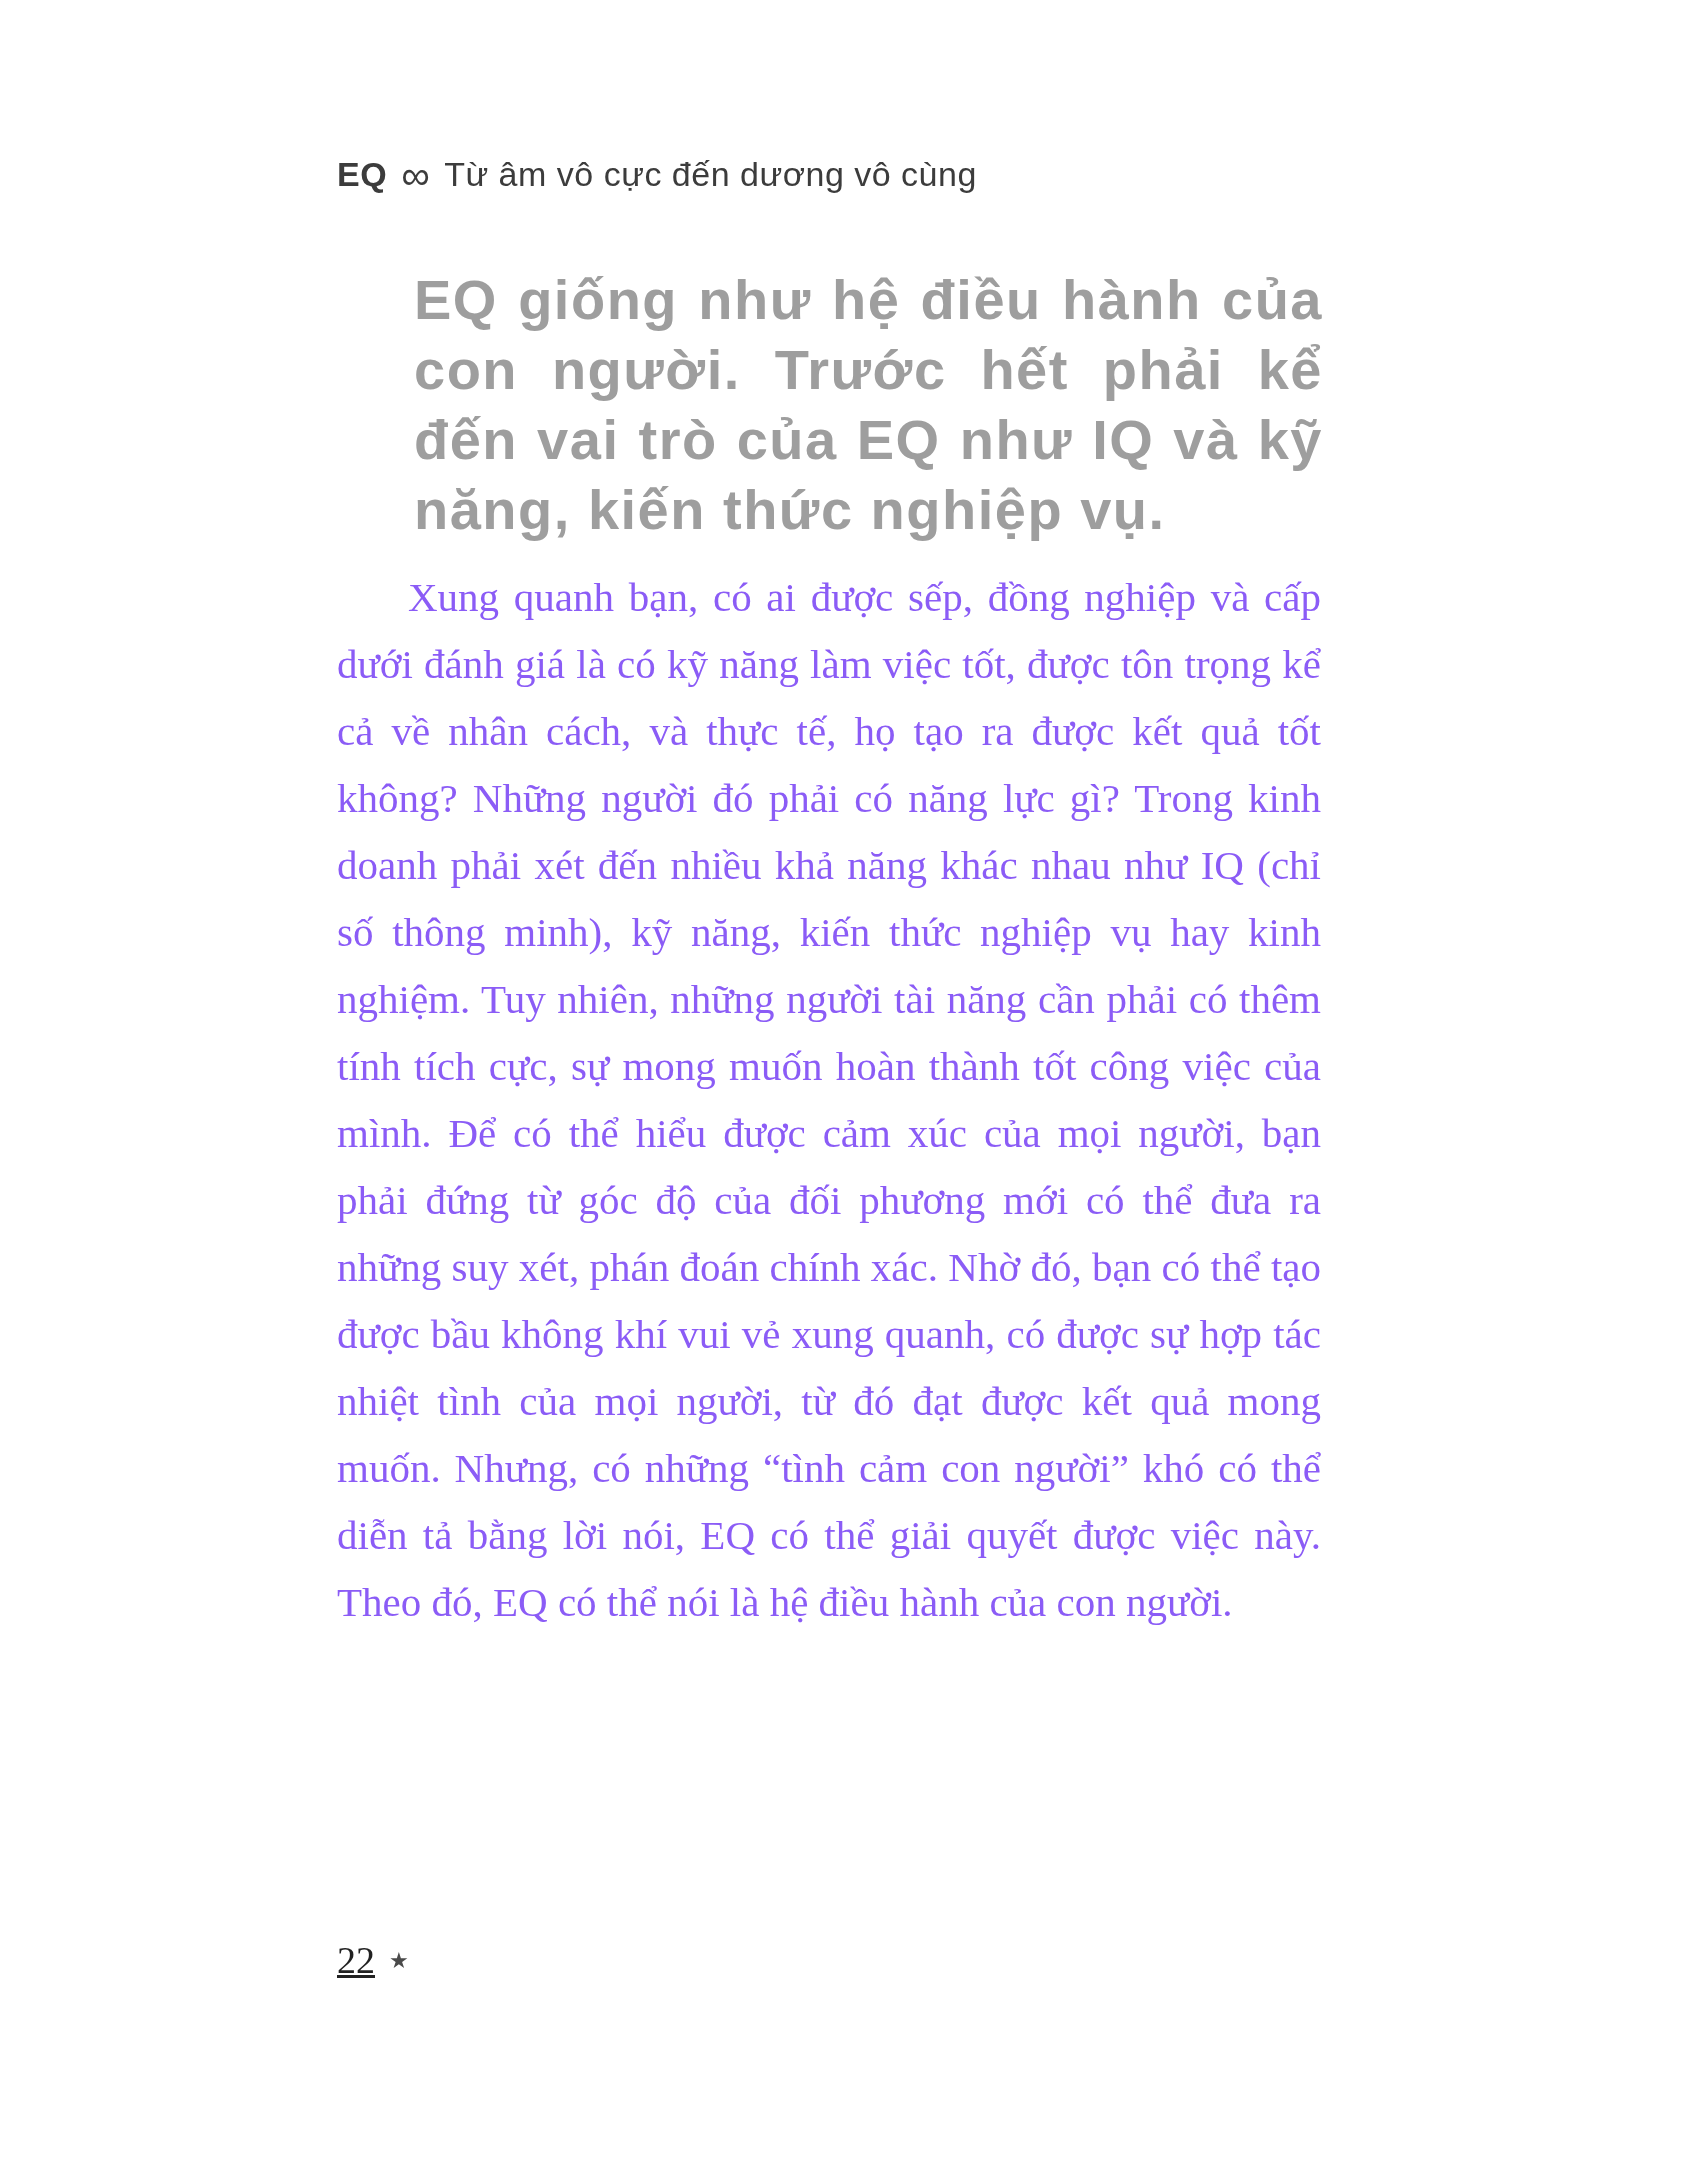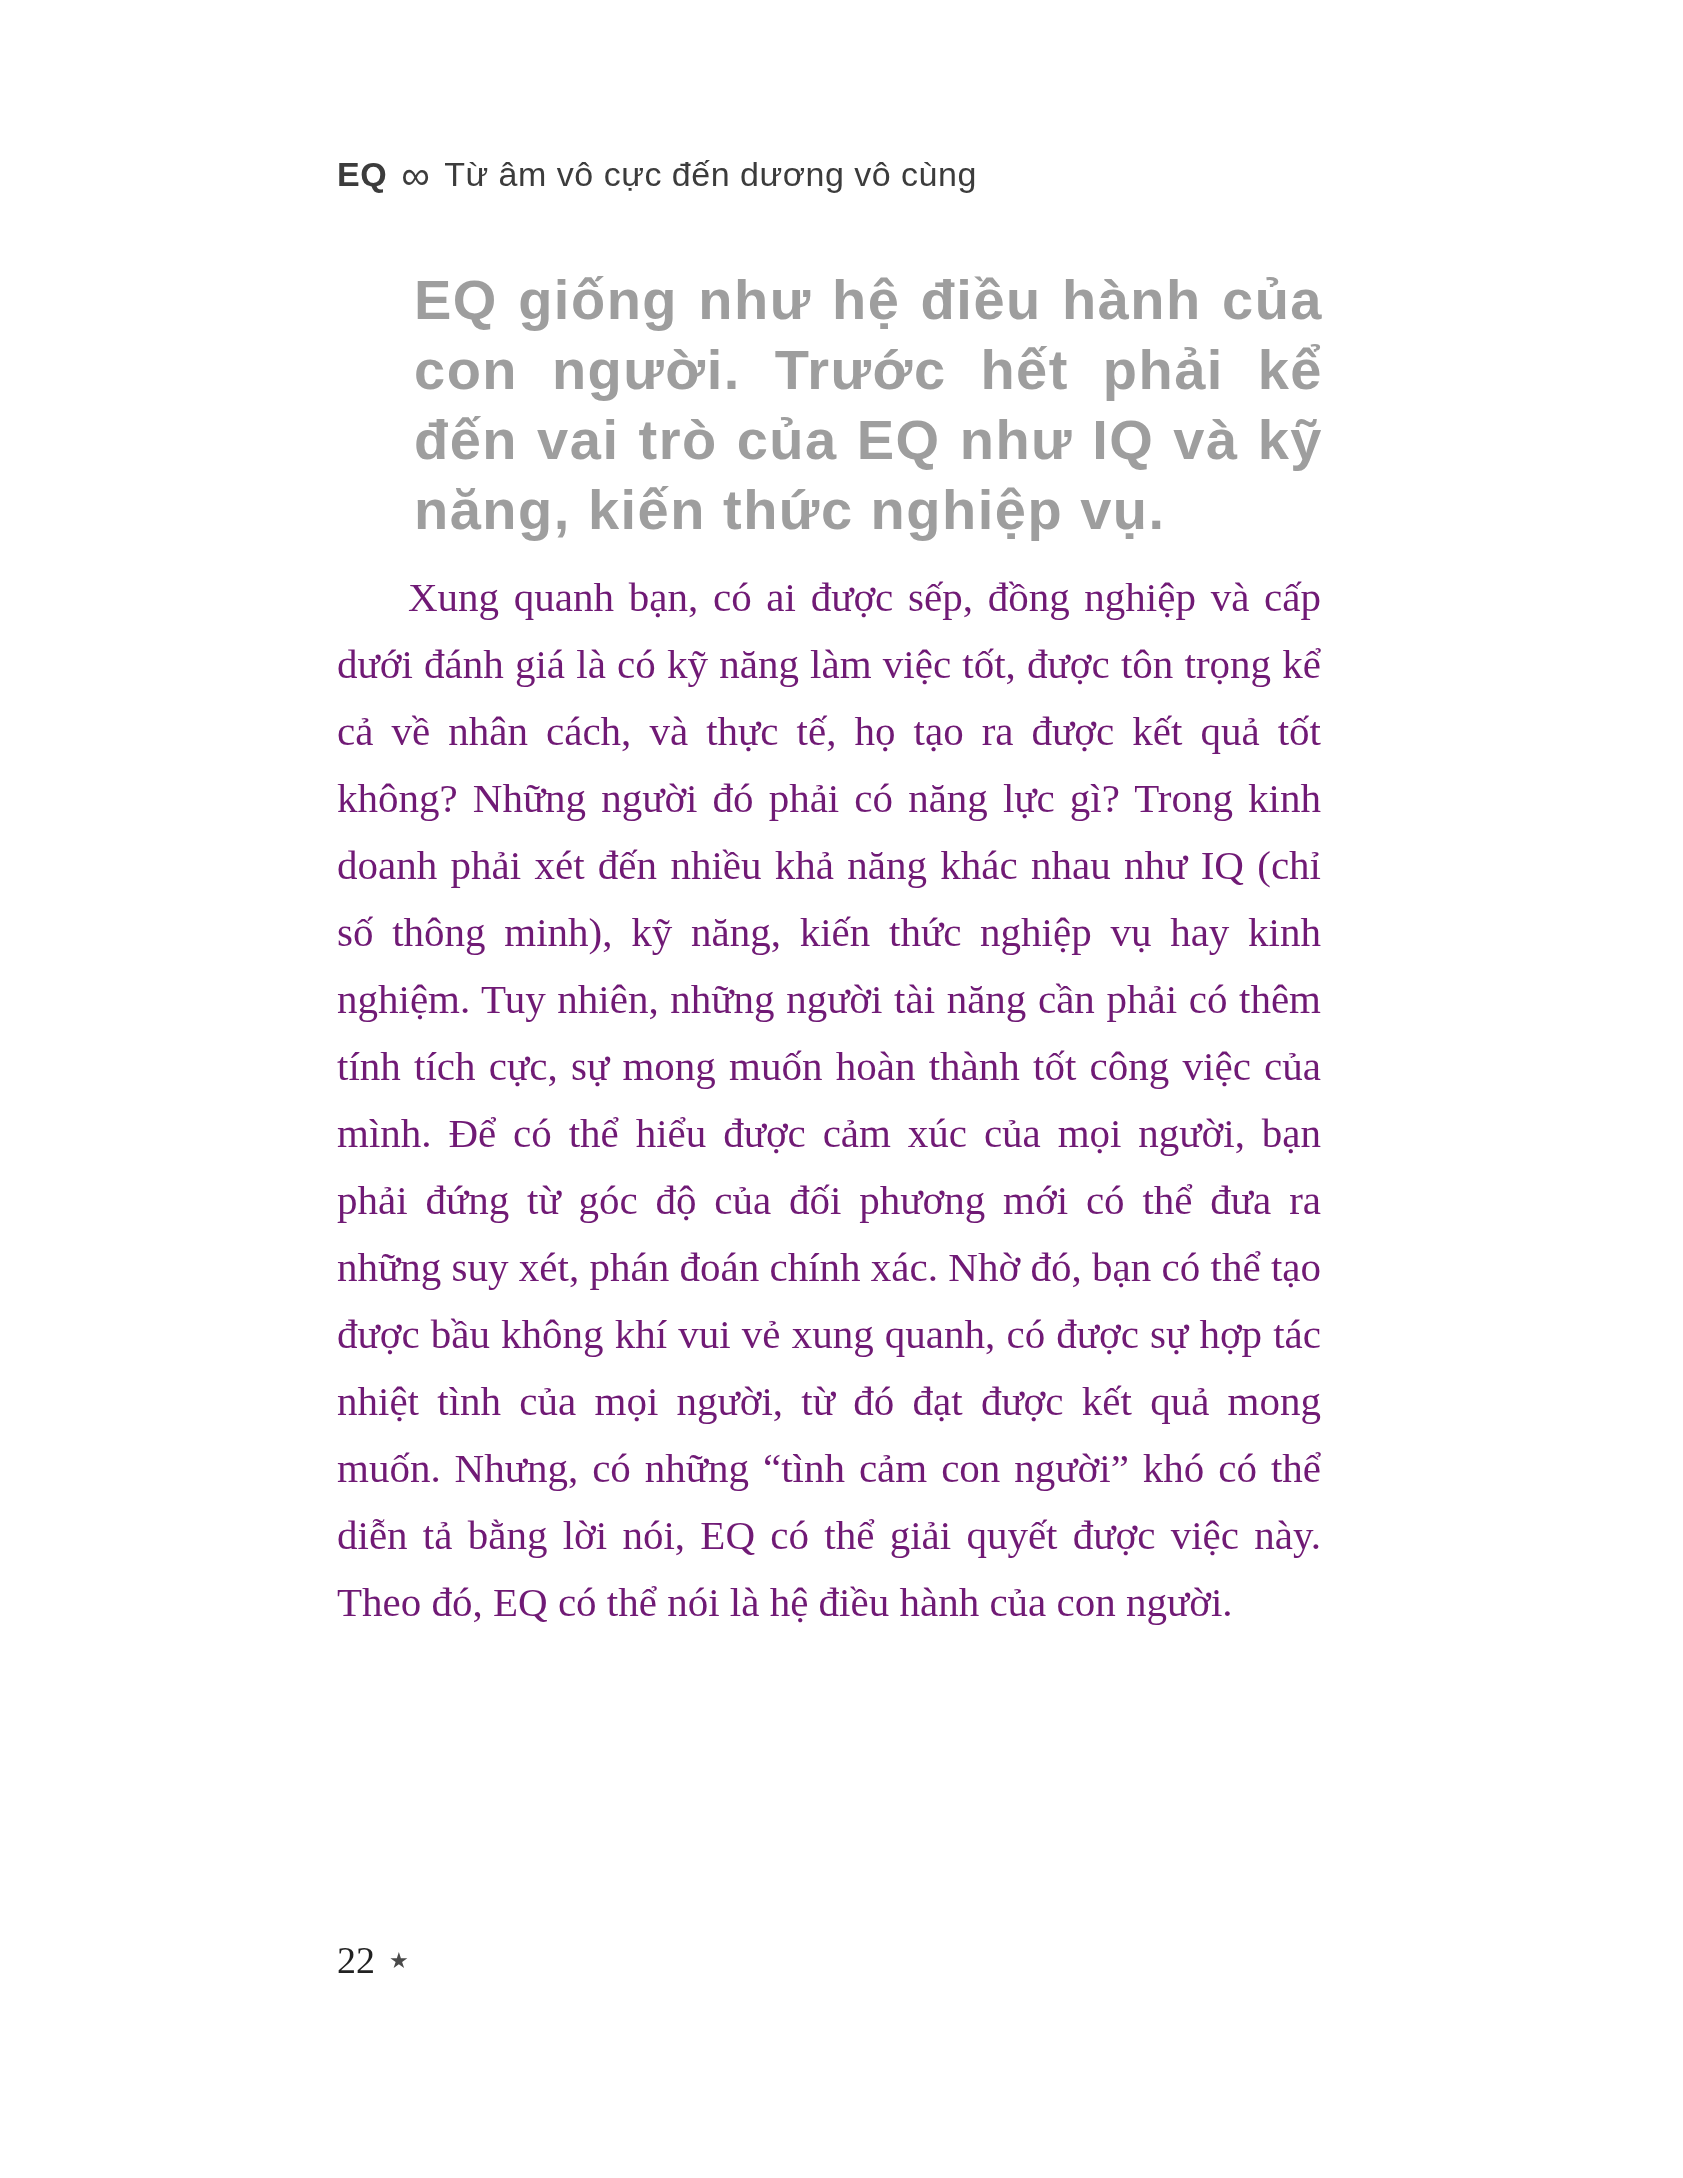--- a/index.html
+++ b/index.html
@@ -59,35 +59,36 @@
 
   
   .body-text {
     position: absolute;
     left: 337px;
     top: 564px;
     width: 984px;
     font-family: "Liberation Serif", serif;
     font-size: 41px;
     line-height: 67px;
-    color: #701a75;
+    color: #8b5cf6;
     text-align: justify;
     text-justify: inter-word;
     text-indent: 71px;
   }
 
   
   .page-footer {
     position: absolute;
     left: 337px;
     top: 1938px;
     font-family: "Liberation Serif", serif;
     font-size: 38px;
     color: #222222;
     white-space: nowrap;
+    text-decoration: underline;
   }
   .star {
     display: inline-block;
     margin-left: 14px;
     font-size: 22px;
     color: #4a4a4a;
     vertical-align: 5px;
     font-family: "DejaVu Sans", sans-serif;
   }
 </style>

